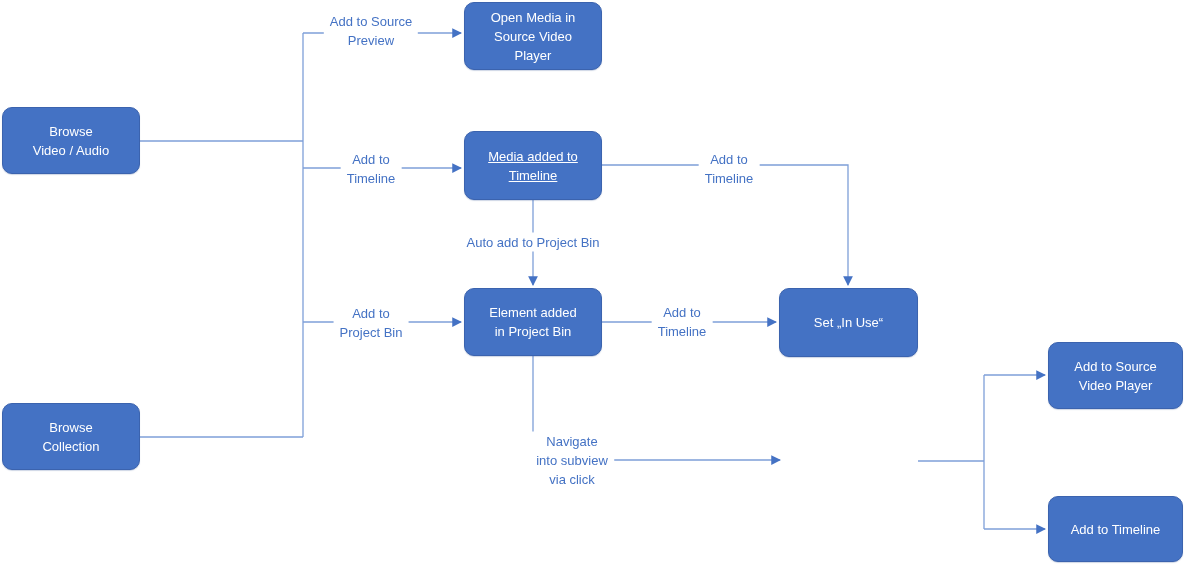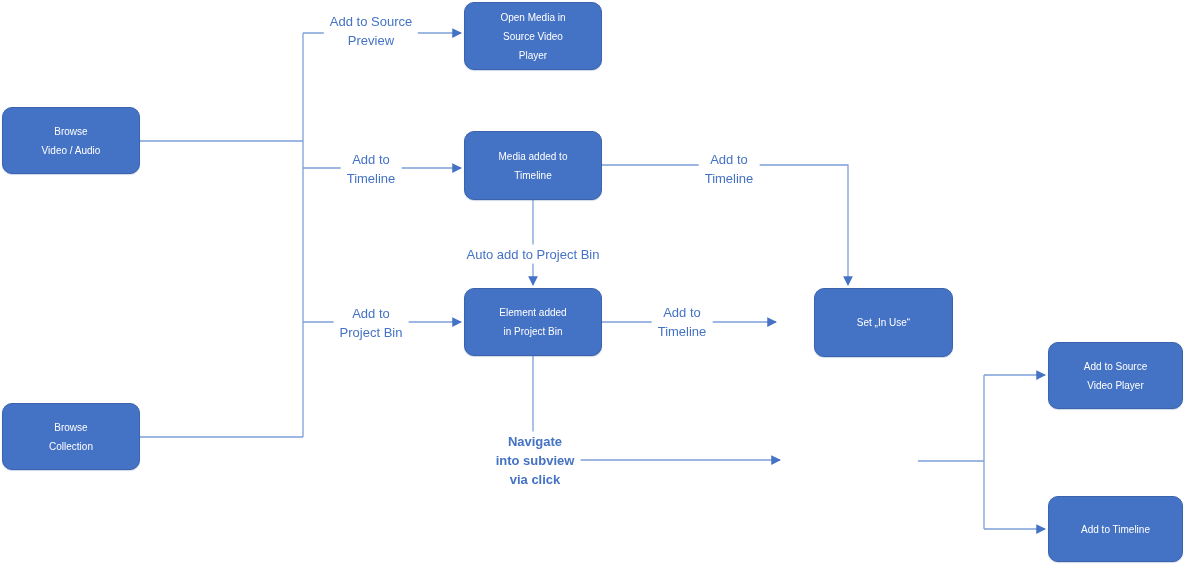--- a/index.html
+++ b/index.html
@@ -20,53 +20,53 @@
   .canvas{position:relative;width:1184px;height:440px;background:var(--bg);}
   .wires{position:absolute;left:0;top:0;z-index:1;}
   .node{
     position:absolute;z-index:3;
     background:var(--node-fill);
     border:1px solid var(--node-border);
     border-radius:10px;
     color:var(--node-text);
     display:flex;align-items:center;justify-content:center;
     text-align:center;
-    font-size:10px;line-height:19px;
+    font-size:13px;line-height:19px;
     white-space:pre-line;
     box-sizing:border-box;
     box-shadow:0 1px 1px rgba(60,90,150,0.25);
   }
   .edge-label{
     position:absolute;z-index:2;
     transform:translate(-50%,-50%);
     background:var(--bg);
     color:var(--label-text);
     font-size:13px;line-height:19px;
     text-align:center;
     white-space:pre-line;
     padding:0 6px;
   }
   
   .n-browse-video      {left:2px;   top:107px; width:138px; height:67px;}
   .n-browse-collection {left:2px;   top:403px; width:138px; height:67px;}
   .n-open-media        {left:464px; top:2px;   width:138px; height:68px;}
-  .n-media-added       {left:464px; top:131px; width:138px; height:69px;}
+  .n-media-added       {left:464px; top:131px; width:138px; height:69px;text-decoration:underline;}
   .n-element-added     {left:464px; top:288px; width:138px; height:68px;}
-  .n-set-in-use        {left:779px; top:288px; width:139px; height:69px;margin-left:35px;}
+  .n-set-in-use        {left:779px; top:288px; width:139px; height:69px;}
   .n-collection-view   {left:783px; top:427px; width:135px; height:69px;}
   .n-add-source-player {left:1048px;top:342px; width:135px; height:67px;}
   .n-add-timeline      {left:1048px;top:496px; width:135px; height:66px;}
   
   .l-source-preview {left:371px; top:31px;}
   .l-timeline-1     {left:371px; top:169px;}
   .l-project-bin    {left:371px; top:323px;}
-  .l-auto-add       {left:533px; top:254px;}
+  .l-auto-add       {left:533px; top:242px;}
   .l-timeline-2     {left:729px; top:169px;}
   .l-timeline-3     {left:682px; top:322px;}
-  .l-navigate       {left:535px; top:460px;font-weight:bold;}
+  .l-navigate       {left:572px; top:460px;}
 </style>
 </head>
 <body>
 
 <div class="canvas">
 
   <svg class="wires" width="1184" height="564" viewBox="0 0 1184 564">
     <defs>
       <marker id="arrow" viewBox="0 0 10 10" refX="9" refY="5" markerWidth="7.5" markerHeight="7.5" orient="auto">
         <path d="M0,0 L10,5 L0,10 Z" fill="#4472C4"></path>

